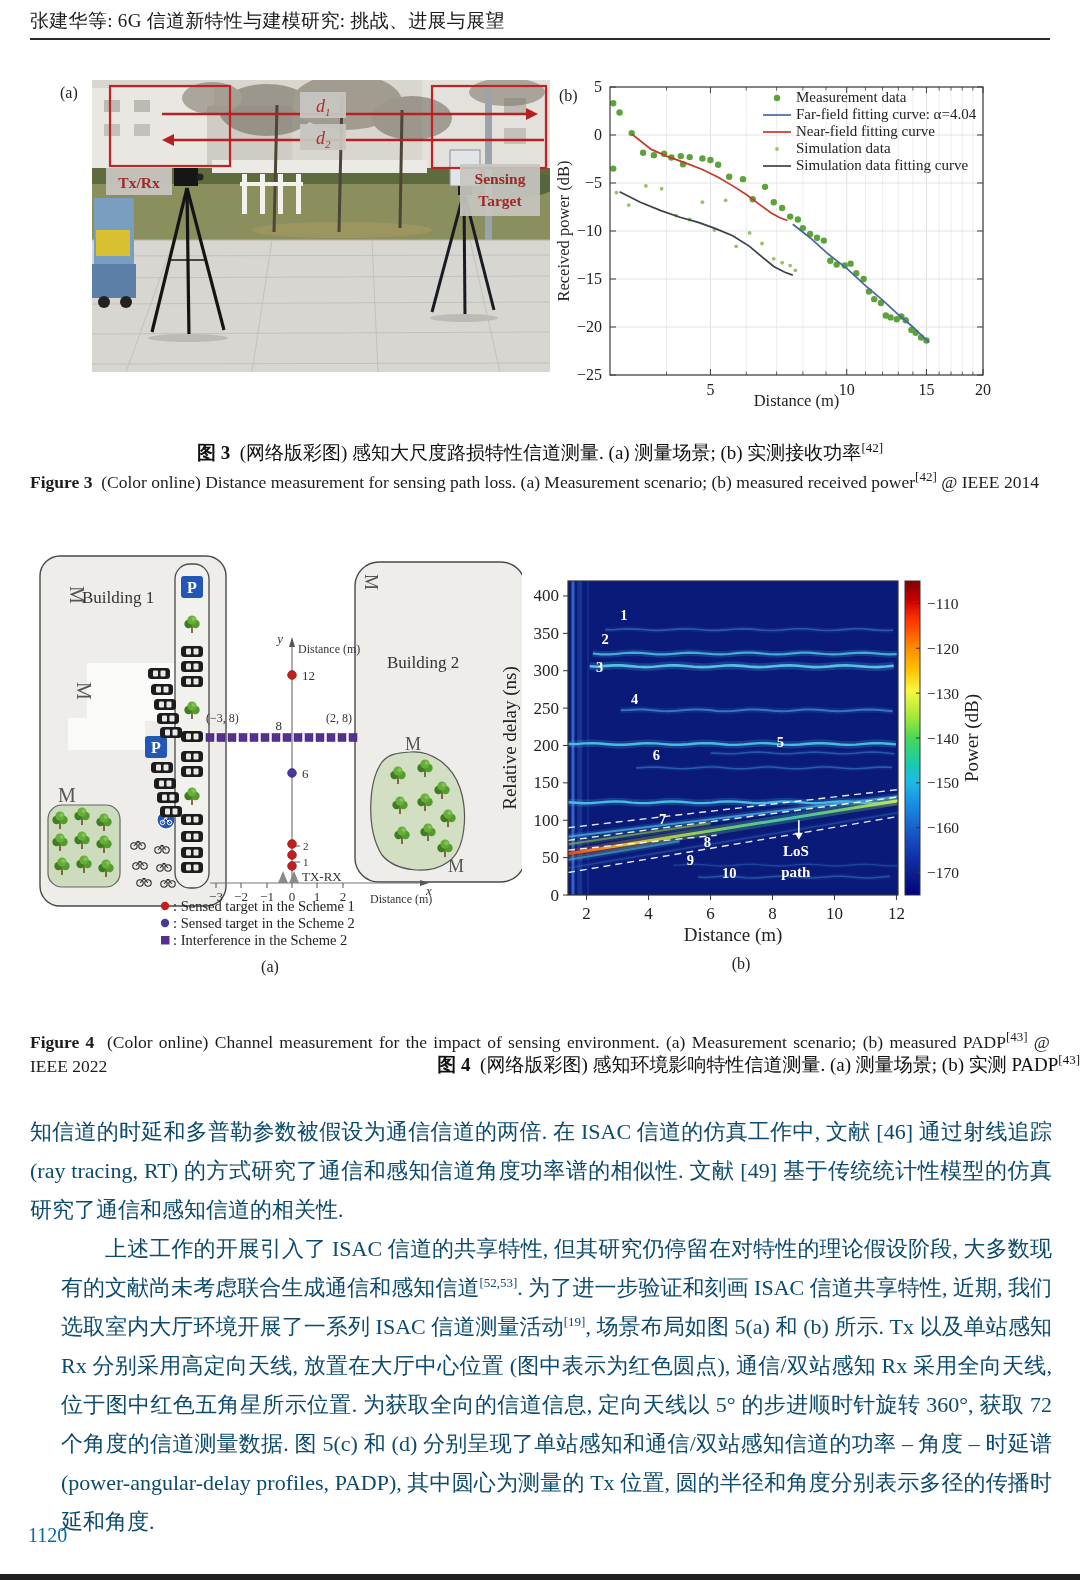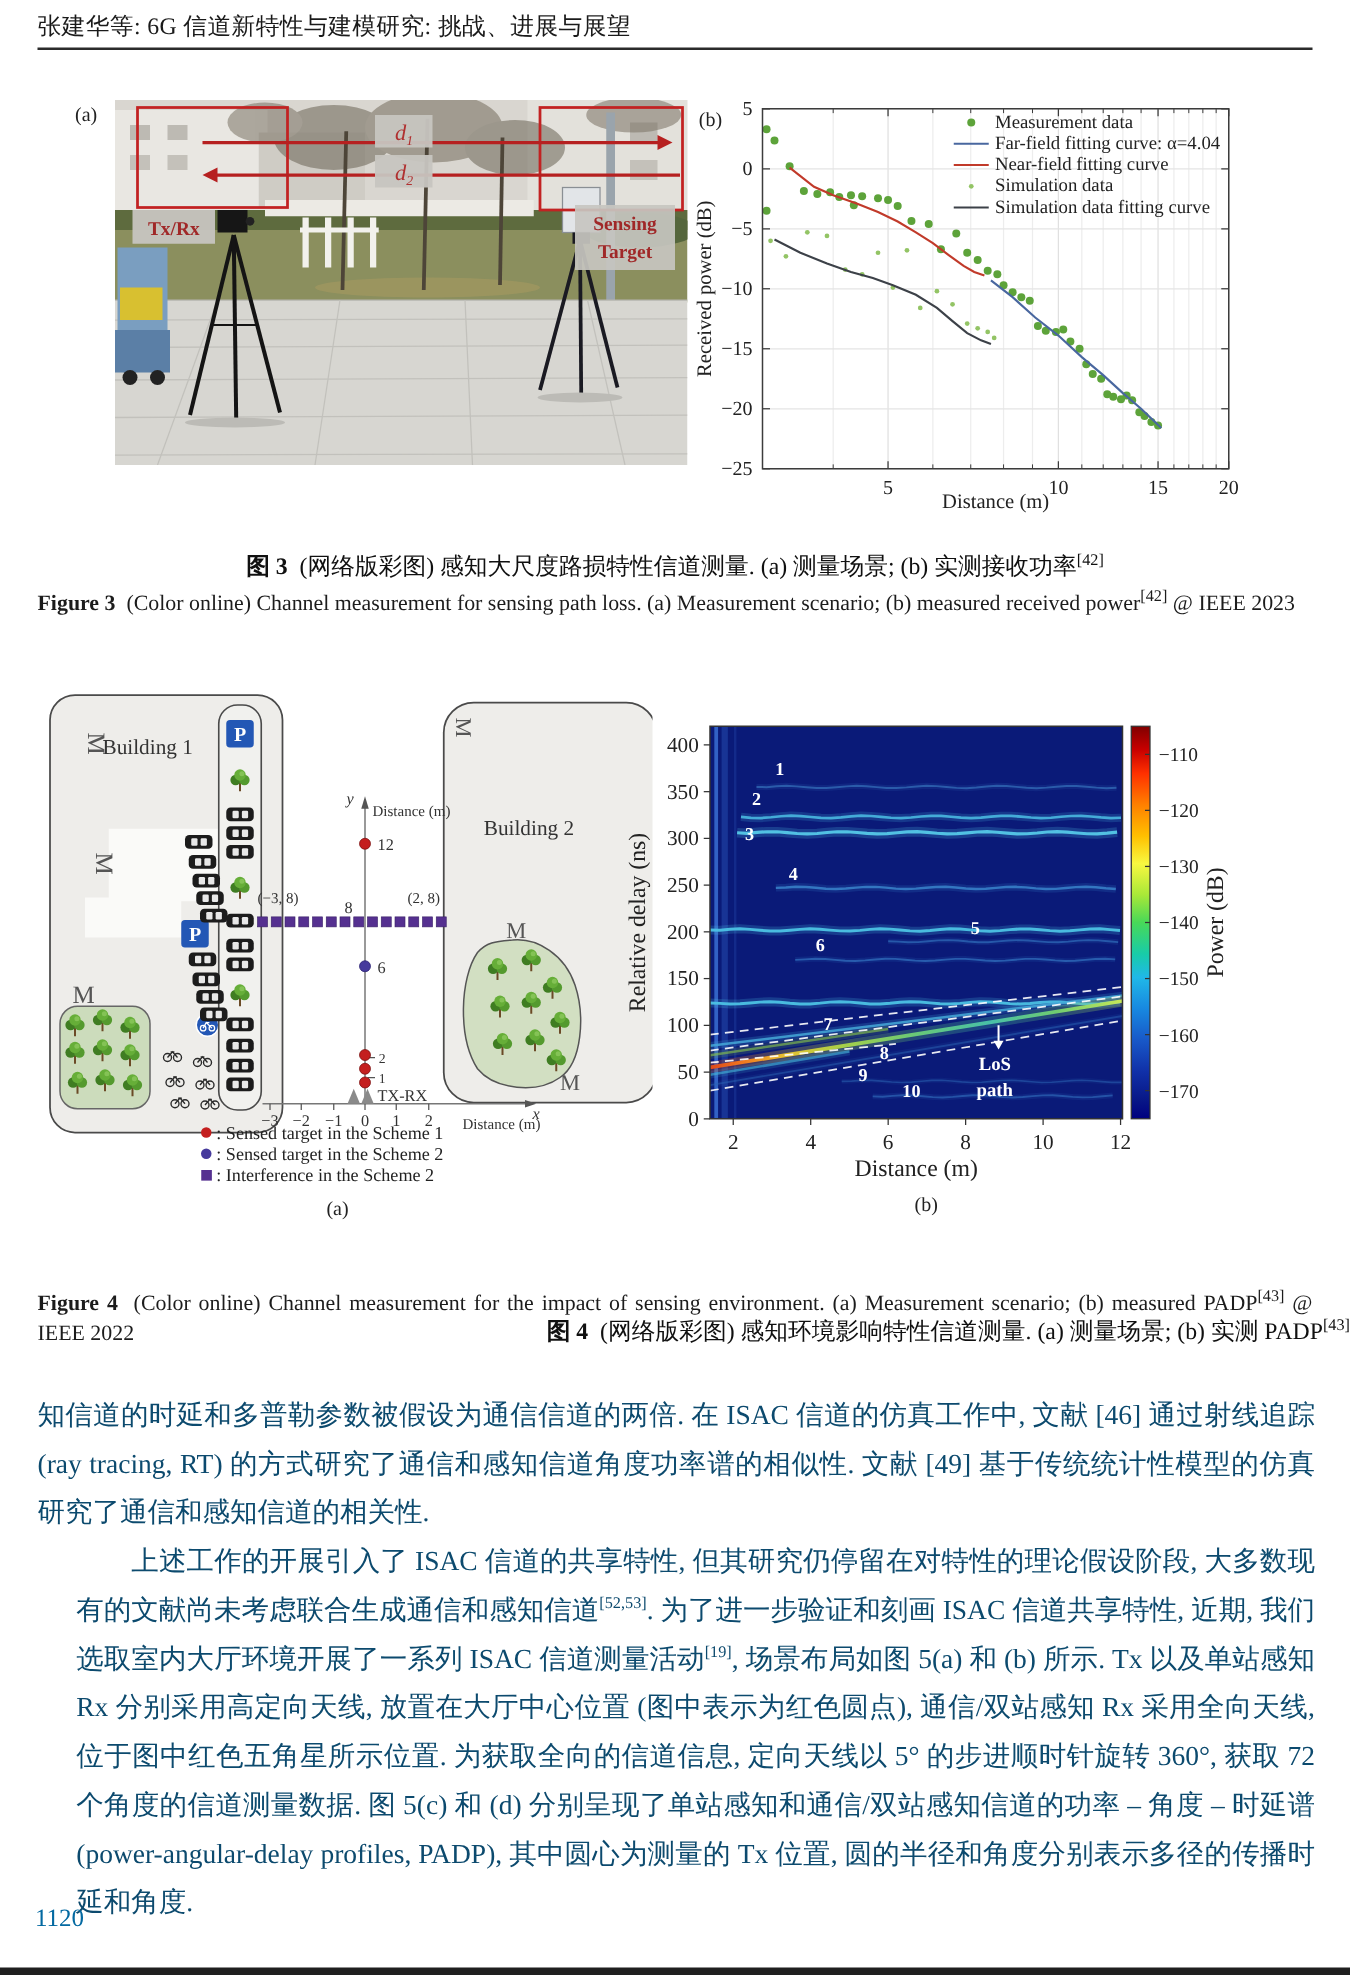--- a/index.html
+++ b/index.html
@@ -300,21 +300,21 @@
       <circle cx="222" cy="74" r="1.9" fill="#93c465"></circle>
       <text x="241" y="78" font-size="15" fill="#222">Simulation data</text>
       <line x1="208" y1="91" x2="236" y2="91" stroke="#3c4148" stroke-width="1.7"></line>
       <text x="241" y="95" font-size="15" fill="#222">Simulation data fitting curve</text>
       <text x="241.5" y="331" font-size="16.5" text-anchor="middle" fill="#222">Distance (m)</text>
       <text transform="translate(14,156) rotate(-90)" font-size="16.5" text-anchor="middle" fill="#222">Received power (dB)</text>
       <text x="4" y="26" font-size="16" fill="#222">(b)</text>
     </svg></div>
 
 <div class="abs caption-cn" id="caption3-cn"><span style="font-weight: bold;">图 3&nbsp;&nbsp;</span><span>(网络版彩图) 感知大尺度路损特性信道测量. (a) 测量场景; (b) 实测接收功率</span><sup class="ref">[42]</sup></div>
-<div class="abs caption-en" id="caption3-en"><span style="font-weight: bold;">Figure 3&nbsp;&nbsp;</span><span>(Color online) Channel measurement for sensing path loss. (a) Measurement scenario; (b) measured received power</span><sup class="ref">[42]</sup><span> @ IEEE 2023</span></div>
+<div class="abs caption-en" id="caption3-en"><span style="font-weight: bold;">Figure 3&nbsp;&nbsp;</span><span>(Color online) Distance measurement for sensing path loss. (a) Measurement scenario; (b) measured received power</span><sup class="ref">[42]</sup><span> @ IEEE 2014</span></div>
 
 <div class="abs" id="fig4a">
   <svg width="492" height="435" viewBox="0 0 492 435">
 
     <rect x="10" y="6" width="186" height="350" rx="20" fill="#eeedea" stroke="#4a4a4a" stroke-width="1.4"></rect>
     <rect x="57" y="113" width="93" height="58" fill="#fafaf8"></rect>
     <rect x="38" y="168" width="77" height="32" fill="#fafaf8"></rect>
     <text x="52" y="53" font-size="17" fill="#333">Building 1</text>
     <text transform="translate(40,36) rotate(90)" font-size="20" fill="#555">M</text>
     <text transform="translate(47,132) rotate(90)" font-size="20" fill="#555">M</text>

